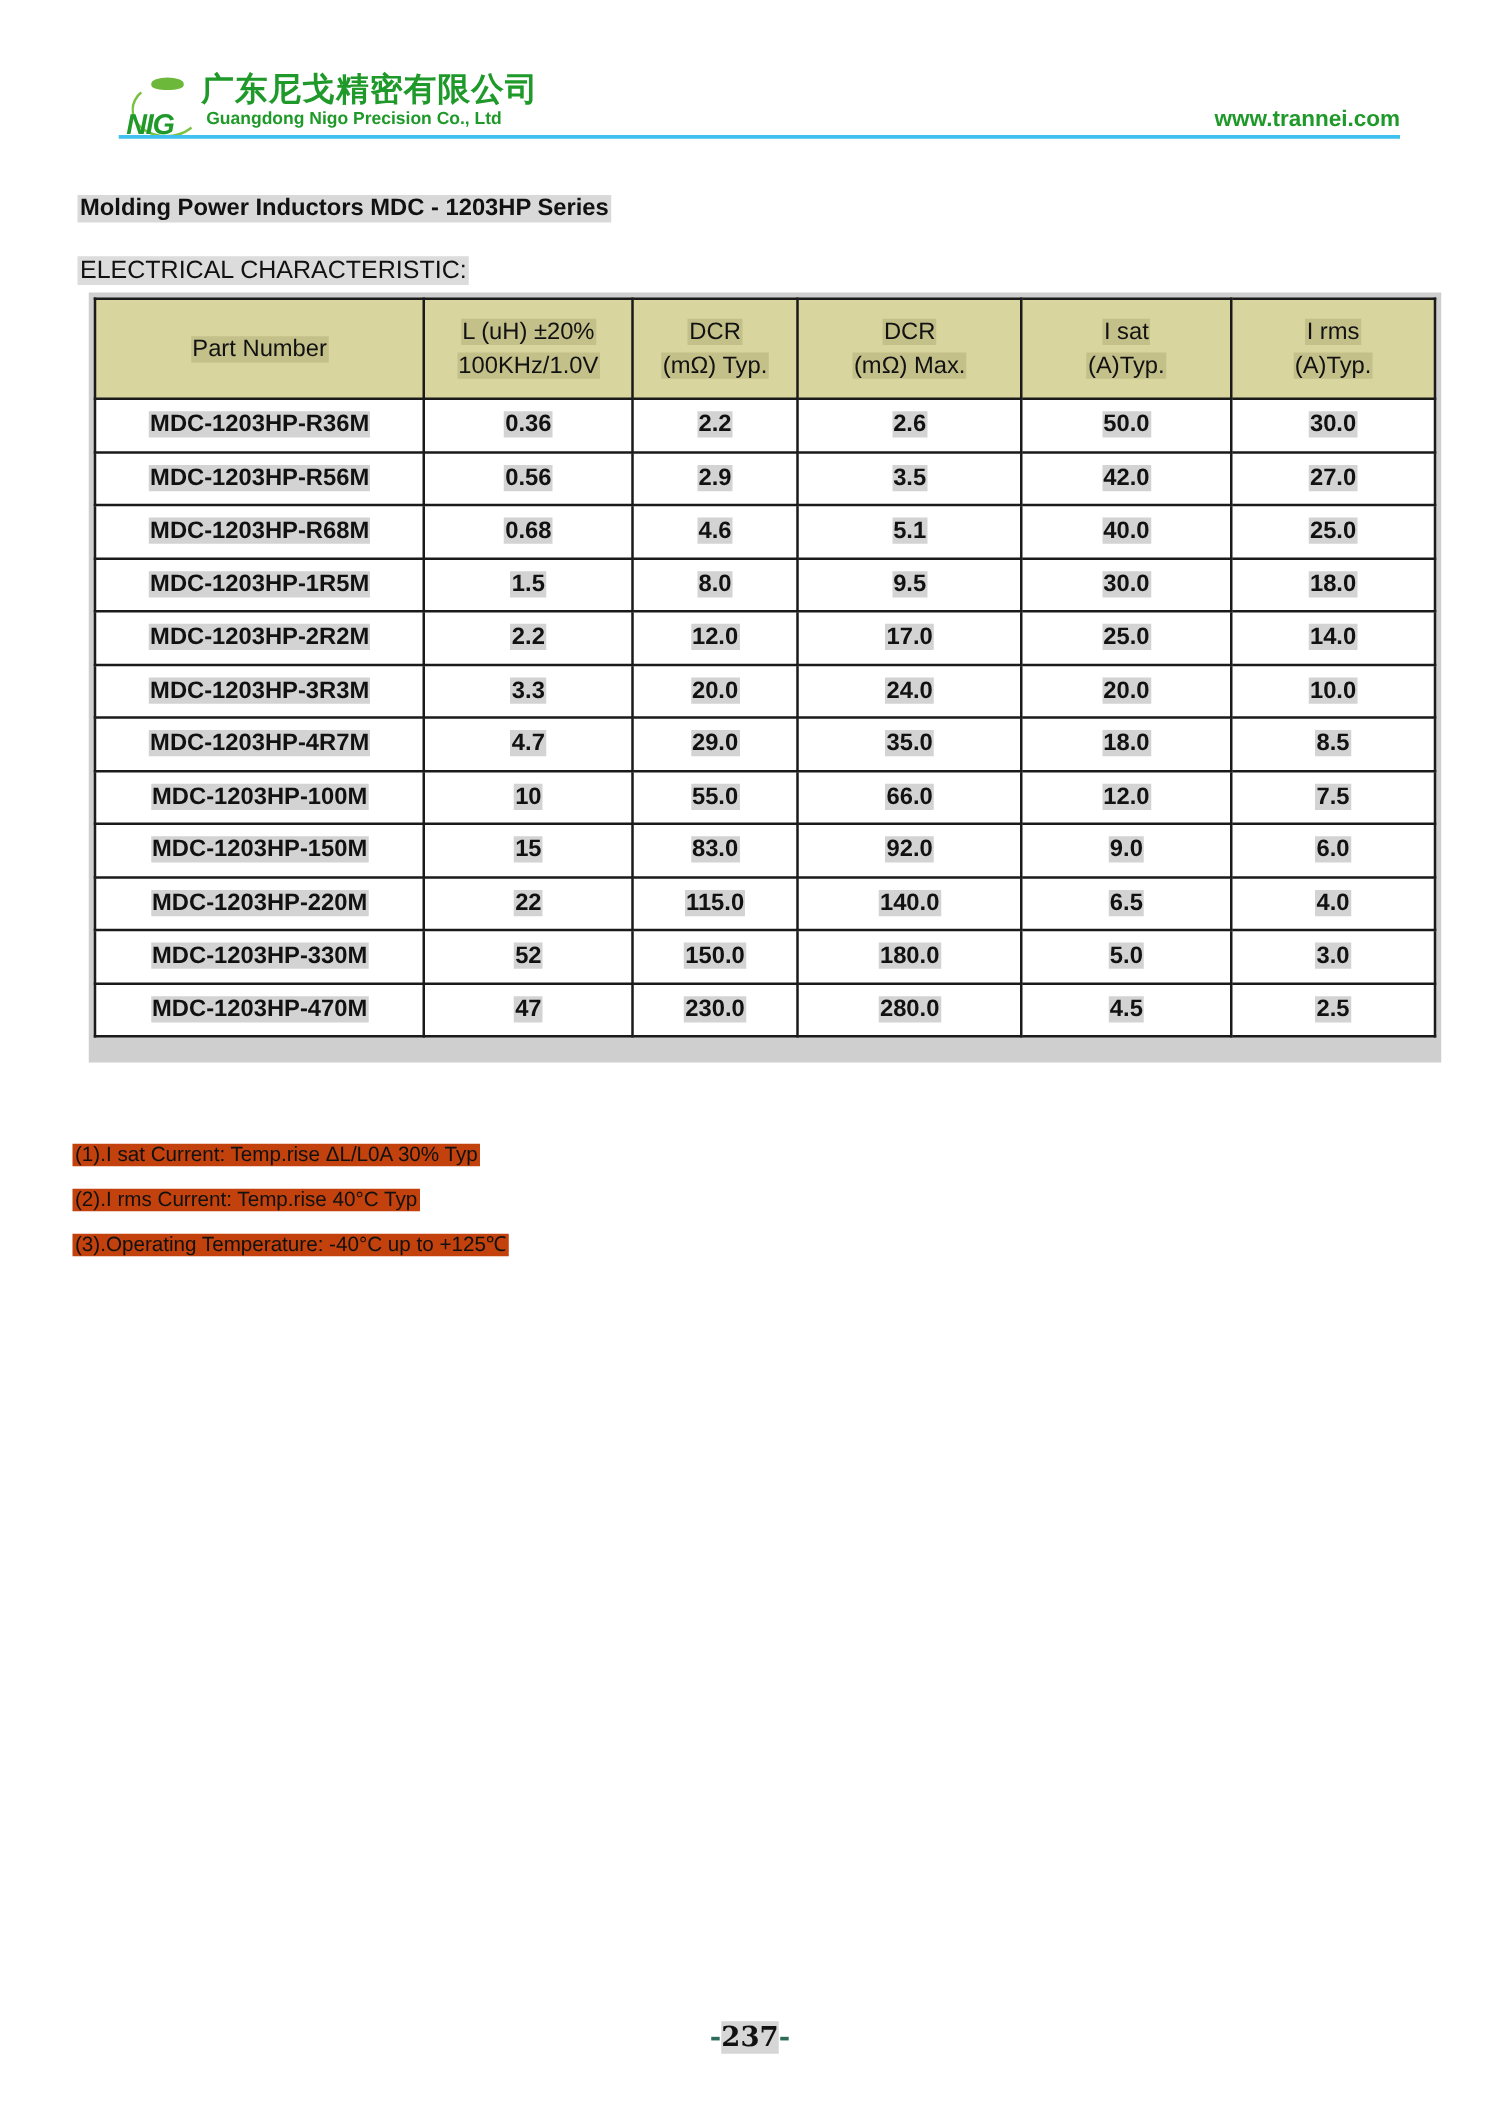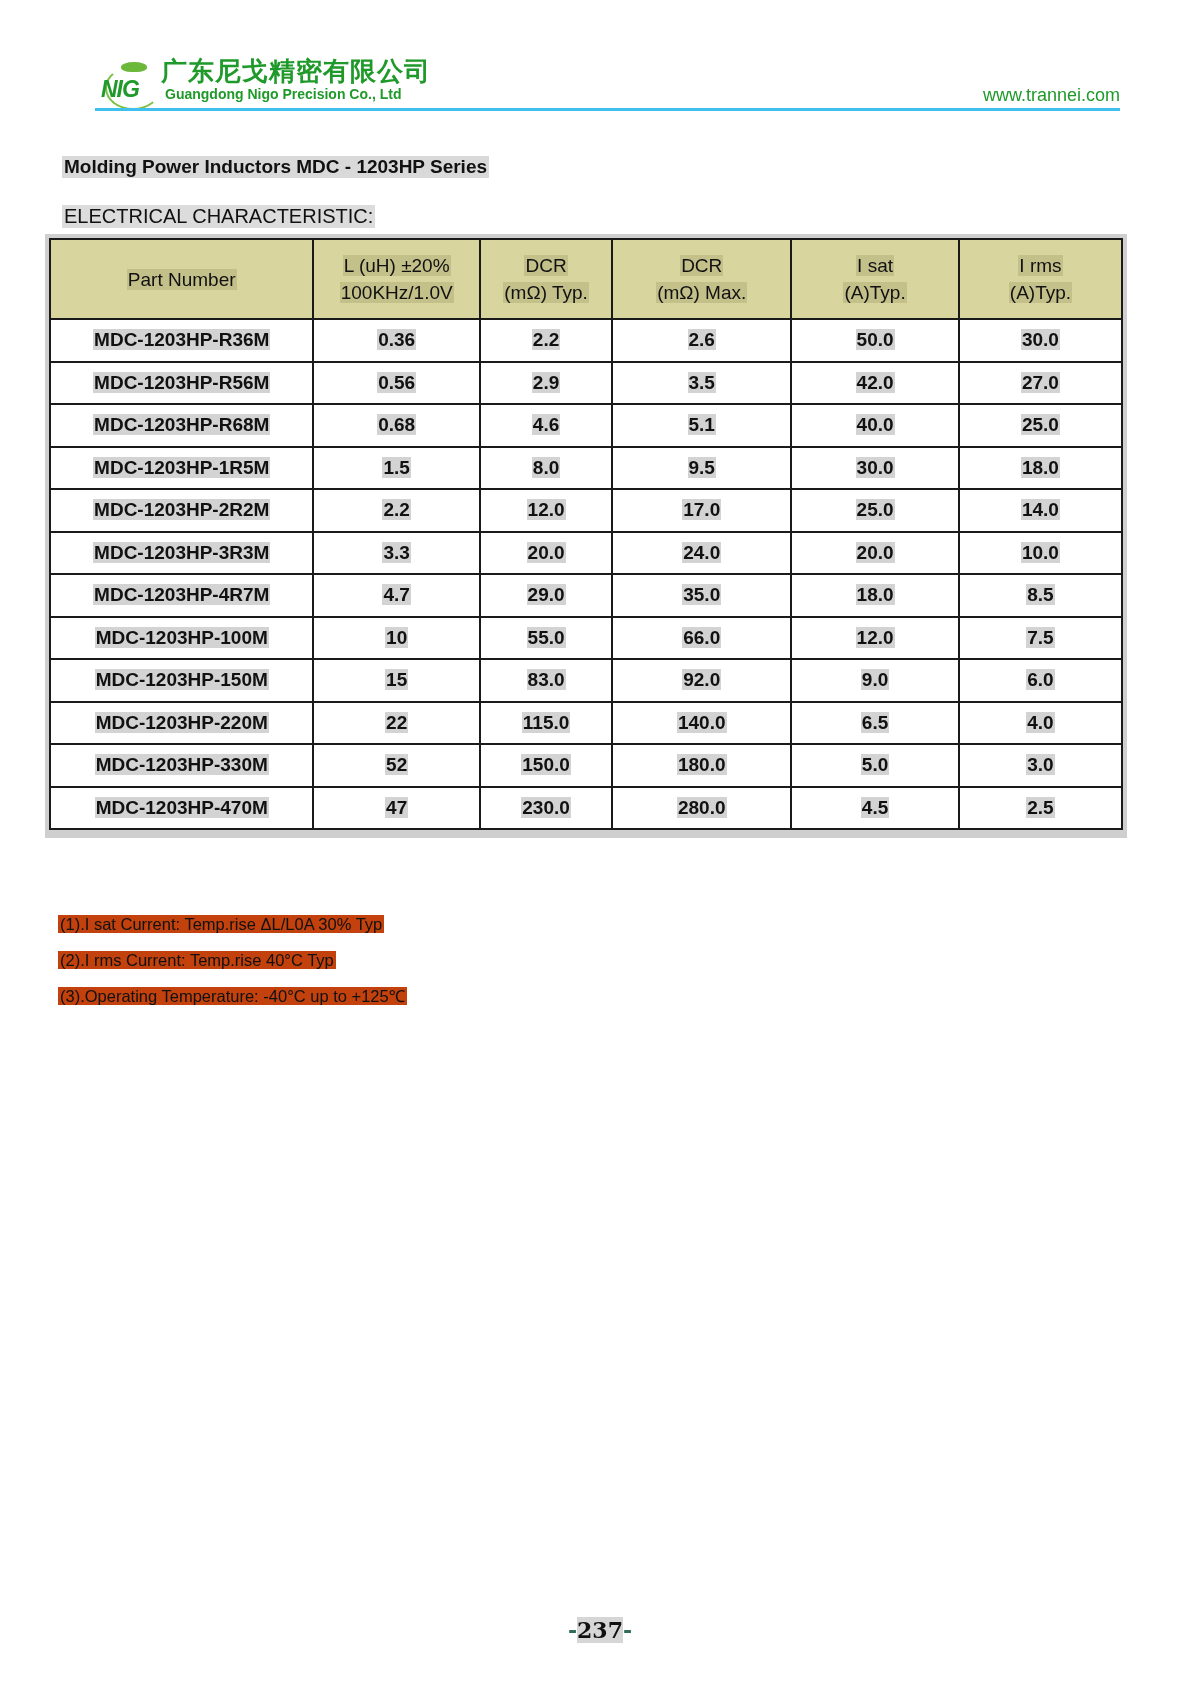--- a/index.html
+++ b/index.html
@@ -5,54 +5,54 @@
     html, body { margin: 0; padding: 0; background: #ffffff; }
     body {
       width: 1200px; height: 1688px; position: relative; overflow: hidden;
       font-family: "Liberation Sans", sans-serif; color: #111;
     }
     .header { position: absolute; left: 95px; top: 52px; width: 1025px; height: 62px; }
     .logo-mark {
       position: absolute; left: 6px; top: 10px; width: 62px; height: 44px;
     }
     .logo-mark .nig {
-      position: absolute; left: 0; top: 14px; font-weight: bold; font-size: 23px;
+      position: absolute; left: 0; top: 24px; font-weight: bold; font-size: 23px;
       color: #1f9a2a; letter-spacing: -1px; font-style: italic;
     }
     .logo-mark .arc {
       position: absolute; left: 4px; top: 4px; width: 52px; height: 40px;
       border: 2px solid #7ac142; border-radius: 50%; border-top-color: transparent; border-right-color: transparent;
     }
     .logo-mark .leaf {
       position: absolute; left: 20px; top: 0px; width: 26px; height: 10px;
       background: #6bb83a; border-radius: 50% 50% 40% 40%;
     }
     .company-cn {
       position: absolute; left: 66px; top: 2px; font-size: 26px; font-weight: bold;
       color: #1f9a2a; letter-spacing: 1px; font-family: "DejaVu Sans", sans-serif;
     }
     .company-en {
       position: absolute; left: 70px; top: 34px; font-size: 14px; font-weight: bold; color: #1f9a2a;
     }
     .website {
-      position: absolute; right: 0; top: 33px; font-size: 18px; font-weight: normal; color: #1f9a2a;
+      position: absolute; right: 0; top: 33px; font-size: 18px; font-weight: bold; color: #1f9a2a;
     }
     .header-rule {
       position: absolute; left: 95px; top: 108px; width: 1025px; height: 3px; background: #3fc0ef;
     }
     .doc-title {
       position: absolute; left: 62px; top: 156px; font-size: 19px; font-weight: bold;
       background: #d9d9d9; padding: 0 2px;
     }
     .section-title {
       position: absolute; left: 62px; top: 205px; font-size: 20px; background: #dcdcdc; padding: 0 2px;
     }
     .table-wrap {
-      position: absolute; left: 45px; top: 234px; width: 1082px;
-      background: #cfcfcf; padding: 4px 4px 8px 4px; box-sizing: border-box;
+      position: absolute; left: 71px; top: 234px; width: 1082px;
+      background: #cfcfcf; padding: 4px 4px 20px 4px; box-sizing: border-box;
     }
     table { border-collapse: collapse; width: 100%; table-layout: fixed; }
     th, td {
       border: 2.5px solid #1a1a1a; text-align: center; vertical-align: middle;
       font-size: 19px;
     }
     th {
       background: #d9d59e; height: 76px; font-weight: normal; line-height: 27px; font-size: 19px;
     }
     td { background: #ffffff; height: 38.5px; font-weight: bold; }

